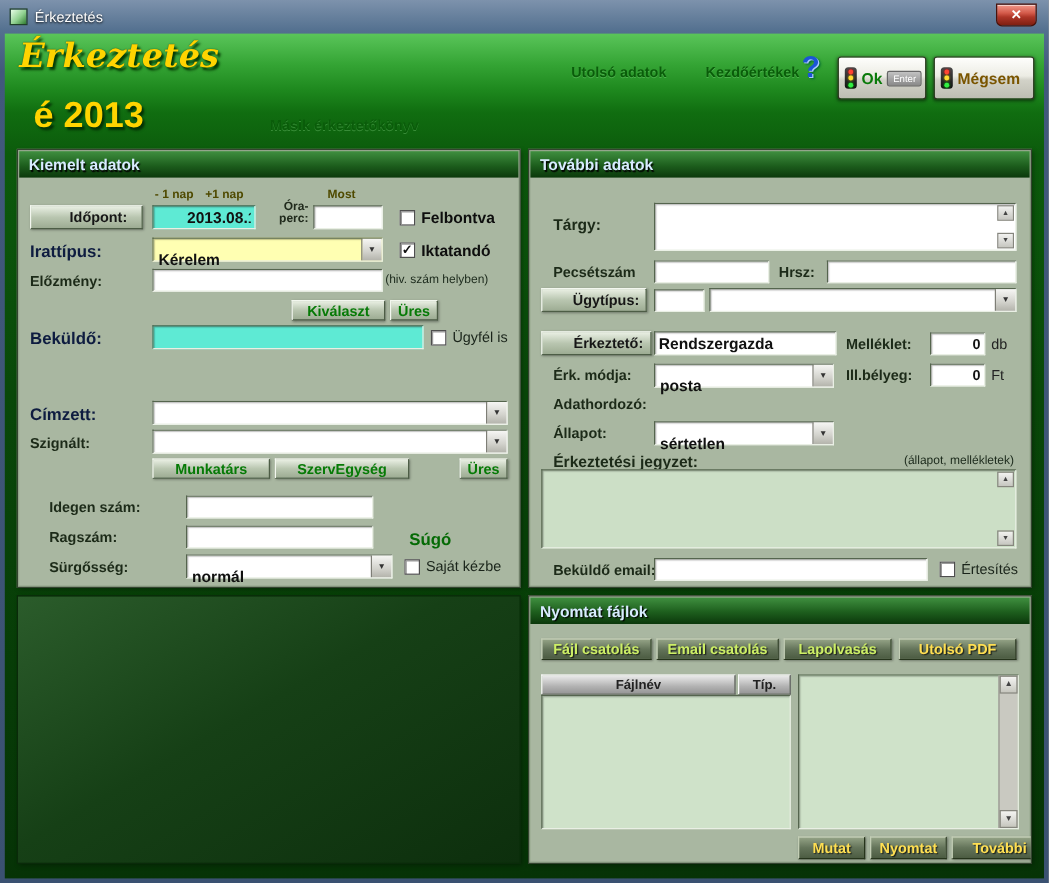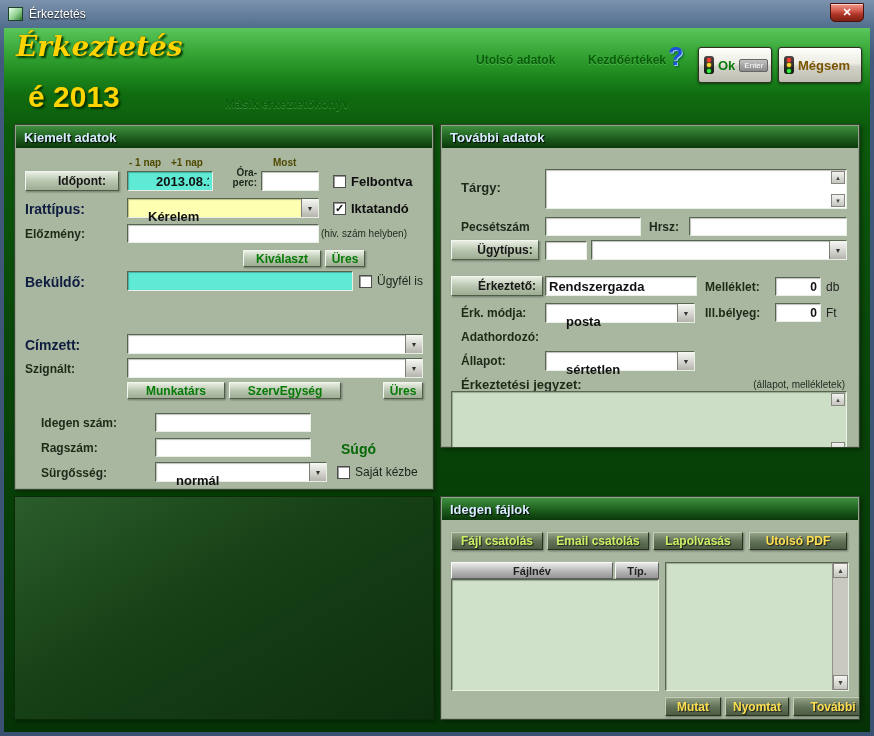--- a/index.html
+++ b/index.html
@@ -72,21 +72,21 @@
            box-shadow:inset 1px 1px 1px rgba(0,0,0,.25); }
   .field.yellow { background:#5eead4;padding-left:28px; }
   .field.boldtext { font-weight:bold; font-size:13px; }
   .field.center { text-align:center; }
   .field.num { text-align:right; font-weight:bold; }
   .dropdown { position:absolute; height:20px; background:#fff; border:1px solid #55654e; border-bottom-color:#e9efe4;
               border-right-color:#e9efe4; display:flex; align-items:stretch; cursor:pointer;
               box-shadow:inset 1px 1px 1px rgba(0,0,0,.25); }
   .dropdown.yellow { background:#ffffb2; }
   .dd-text { flex:1; display:flex; align-items:center; padding:17px 4px; font-size:13px; font-weight:bold; color:#111;
-             white-space:nowrap; overflow:hidden;margin-left:16px; }
+             white-space:nowrap; overflow:hidden; }
   .dd-btn { width:17px; background:linear-gradient(180deg,#f6f6f4 0%,#d2d2cc 60%,#b4b4ac 100%);
             border-left:1px solid #7e7e76; display:flex; align-items:center; justify-content:center;
             font-size:7px; color:#333; }
   .check-row { position:absolute; display:flex; align-items:center; gap:5px; cursor:pointer; }
   .cb { width:13px; height:13px; background:#fff; border:1px solid #4e4e4e; box-shadow:inset 1px 1px 0 #9a9a9a;
         display:flex; align-items:center; justify-content:center; font-size:11px; font-weight:bold; color:#111; flex:0 0 auto; }
   .cb-label { font-size:13px; font-weight:bold; color:#0e0e0e; white-space:nowrap; }
   .cb-label.small { font-size:12px; font-weight:normal; color:#1a241a; }
   .multiline { position:absolute; background:#fff; border:1px solid #55654e; border-bottom-color:#e9efe4;
                border-right-color:#e9efe4; box-shadow:inset 1px 1px 1px rgba(0,0,0,.25); }
@@ -217,21 +217,21 @@
       <div class="dropdown" style="left:140px;top:337px;width:172px">
         <span class="dd-text">normál</span>
         <span class="dd-btn">▼</span>
       </div>
       <div class="check-row" style="left:322px;top:340px">
         <span class="cb"></span>
         <span class="cb-label small">Saját kézbe</span>
       </div>
     </div>
 
-    <div class="panel" style="left:436px;top:96px;width:420px;height:324px">
+    <div class="panel" style="left:436px;top:96px;width:420px;height:366px">
       <div class="panel-header">További adatok</div>
 
       <span class="lbl" style="left:20px;top:55px;font-size:13px">Tárgy:</span>
       <div class="multiline" style="left:104px;top:44px;width:302px;height:40px">
         <span></span>
         <span class="mini-arrow up">▲</span>
         <span class="mini-arrow down">▼</span>
       </div>
 
       <span class="lbl" style="left:20px;top:95px">Pecsétszám</span>
@@ -281,21 +281,21 @@
       <input class="field" style="left: 104px; top: 340px; width: 228px; height: 19px;" value="">
       <div class="check-row" style="left:342px;top:342px">
         <span class="cb"></span>
         <span class="cb-label small">Értesítés</span>
       </div>
     </div>
 
     <div class="dark-panel" style="left:10px;top:468px;width:420px;height:224px"></div>
 
     <div class="panel" style="left:436px;top:468px;width:420px;height:224px">
-      <div class="panel-header">Idegen fájlok</div>
+      <div class="panel-header">Nyomtat fájlok</div>
 
       <div class="file-btn" style="left:10px;top:35px;width:92px;height:18px">Fájl csatolás</div>
       <div class="file-btn" style="left:106px;top:35px;width:102px;height:18px">Email csatolás</div>
       <div class="file-btn" style="left:212px;top:35px;width:90px;height:18px">Lapolvasás</div>
       <div class="file-btn gold" style="left:308px;top:35px;width:98px;height:18px">Utolsó PDF</div>
 
       <div class="col-head" style="left:10px;top:65px;width:162px">Fájlnév</div>
       <div class="col-head" style="left:174px;top:65px;width:44px">Típ.</div>
       <div class="list-area" style="left:10px;top:82px;width:208px;height:112px"></div>
 

